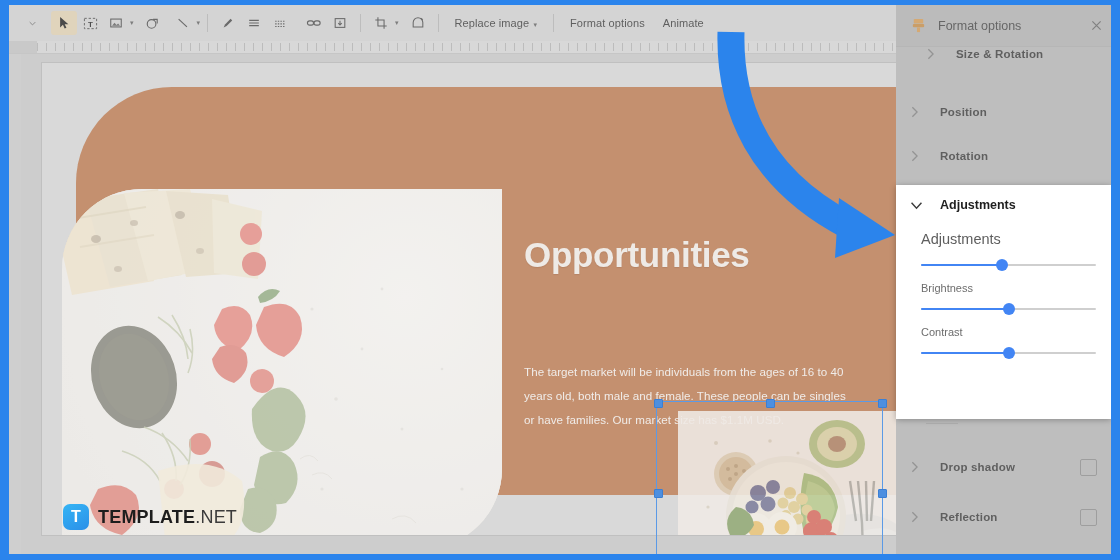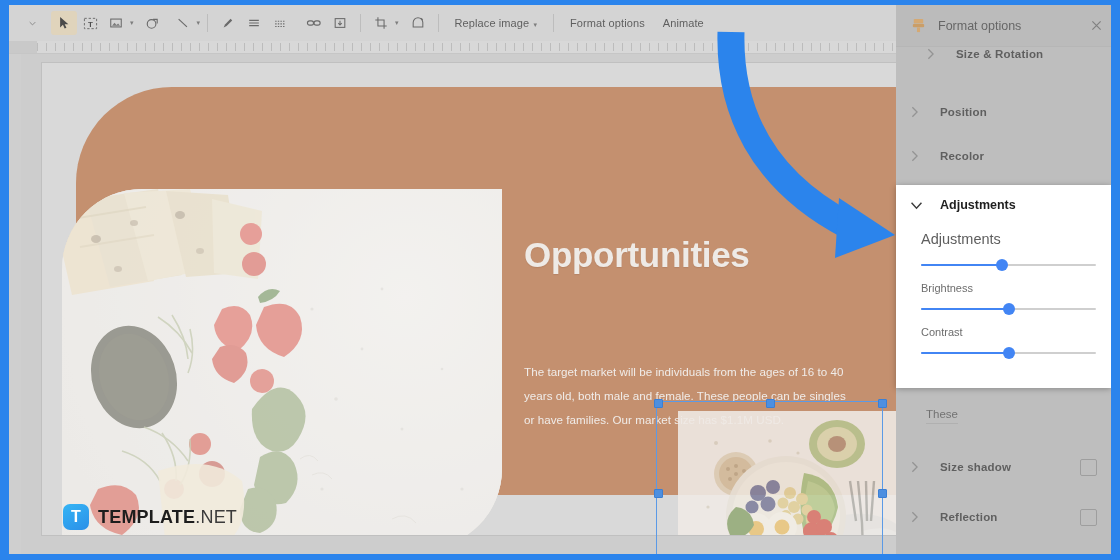--- a/index.html
+++ b/index.html
@@ -87,21 +87,21 @@
   .panel-head .brush{width:18px;height:18px;margin-left:13px;display:flex;align-items:center;justify-content:center;}
   .panel-title{margin-left:11px;font-size:12.5px;color:#4a4a4a;flex:1 1 auto;}
   .panel-x{width:30px;display:flex;align-items:center;justify-content:center;color:#6f6f6f;font-size:13px;}
 
   .prow{position:absolute;left:0;width:215px;height:44px;display:flex;align-items:center;}
   .prow .chev{width:30px;margin-left:14px;color:#7d7d7d;font-size:12px;display:flex;align-items:center;}
   .prow .plabel{font-size:11.5px;color:#3f3f3f;font-weight:600;letter-spacing:.2px;}
   .prow .pbox{position:absolute;right:14px;width:15px;height:15px;border:1.5px solid #9a9a9a;border-radius:2px;}
 
   
-  .adj-card{position:absolute;right:0;top:180px;width:215px;height:203px;background:#ffffff;z-index:34;
+  .adj-card{position:absolute;right:0;top:180px;width:215px;height:234px;background:#ffffff;z-index:34;
       box-shadow:0 1px 6px rgba(0,0,0,.28);}
   .adj-head{display:flex;align-items:center;height:40px;}
   .adj-head .chev{width:30px;margin-left:14px;color:#3c3c3c;font-size:12px;display:flex;align-items:center;}
   .adj-head .t{font-size:12.5px;color:#1f1f1f;font-weight:700;}
   .sl-wrap{padding:0 14px;}
   .sl-label{color:#6d6d6d;}
   .sl-label.big{font-size:14.5px;color:#5e5e5e;margin:6px 0 11px 11px;}
   .sl-label.sm{font-size:11px;margin:0 0 8px 11px;}
   .track{position:relative;height:14px;margin:0 0 10px 11px;width:175px;}
   .track .base{position:absolute;left:0;top:6px;width:175px;height:2px;background:#cfcfcf;border-radius:2px;}
@@ -467,34 +467,34 @@
         </div>
         <div class="plabel">Position</div>
       </div>
 
       <div class="prow" style="top:129px;">
         <div class="chev">
           <svg width="9" height="12" viewBox="0 0 10 14">
               <path d="M2.5 1.5 L8 7 L2.5 12.5" fill="none" stroke="#8b8b8b" stroke-width="1.5"></path>
             </svg>
         </div>
-        <div class="plabel">Recolor</div>
+        <div class="plabel">Rotation</div>
       </div>
 
       <div class="reset-wrap">
         <div class="reset-btn">These</div>
       </div>
 
       <div class="prow" style="top:440px;">
         <div class="chev">
           <svg width="9" height="12" viewBox="0 0 10 14">
               <path d="M2.5 1.5 L8 7 L2.5 12.5" fill="none" stroke="#8b8b8b" stroke-width="1.5"></path>
             </svg>
         </div>
-        <div class="plabel">Size shadow</div>
+        <div class="plabel">Drop shadow</div>
         <div class="pbox"></div>
       </div>
 
       <div class="prow" style="top:490px;">
         <div class="chev">
           <svg width="9" height="12" viewBox="0 0 10 14">
               <path d="M2.5 1.5 L8 7 L2.5 12.5" fill="none" stroke="#8b8b8b" stroke-width="1.5"></path>
             </svg>
         </div>
         <div class="plabel">Reflection</div>

